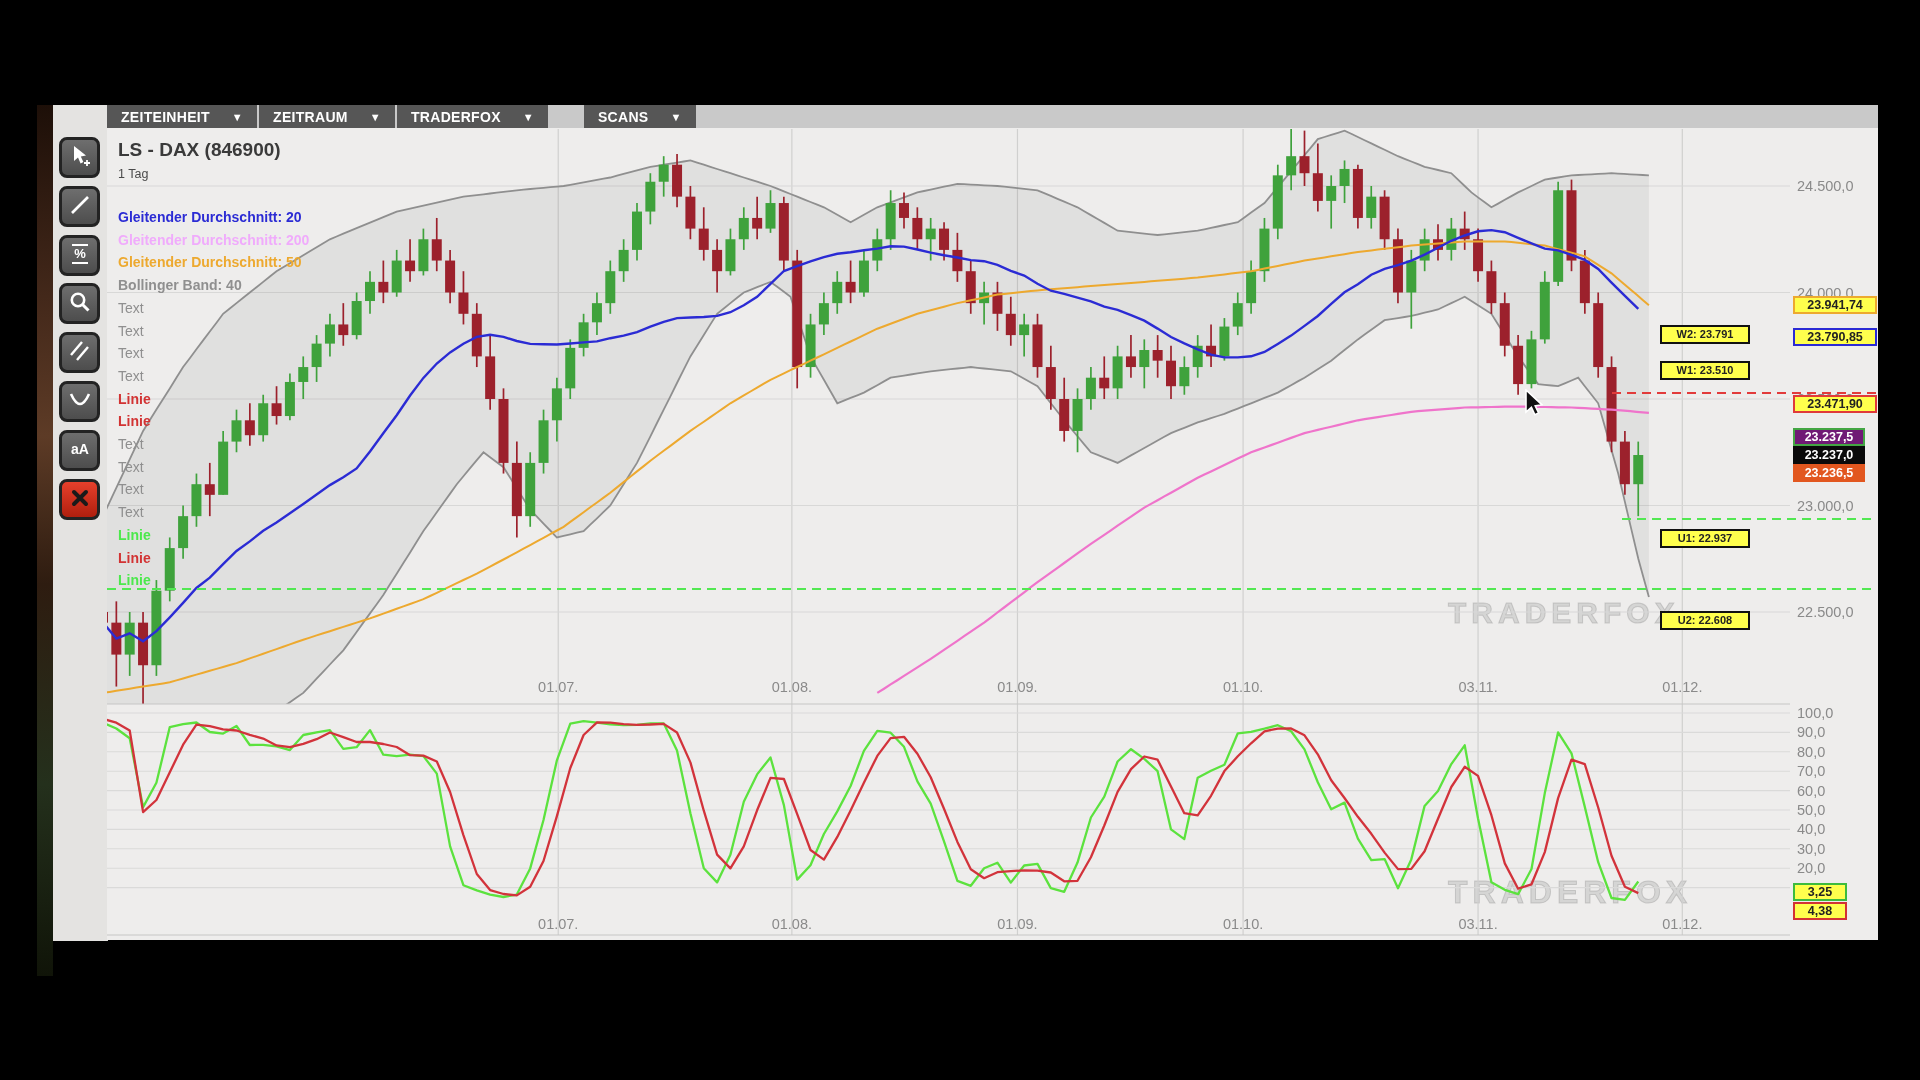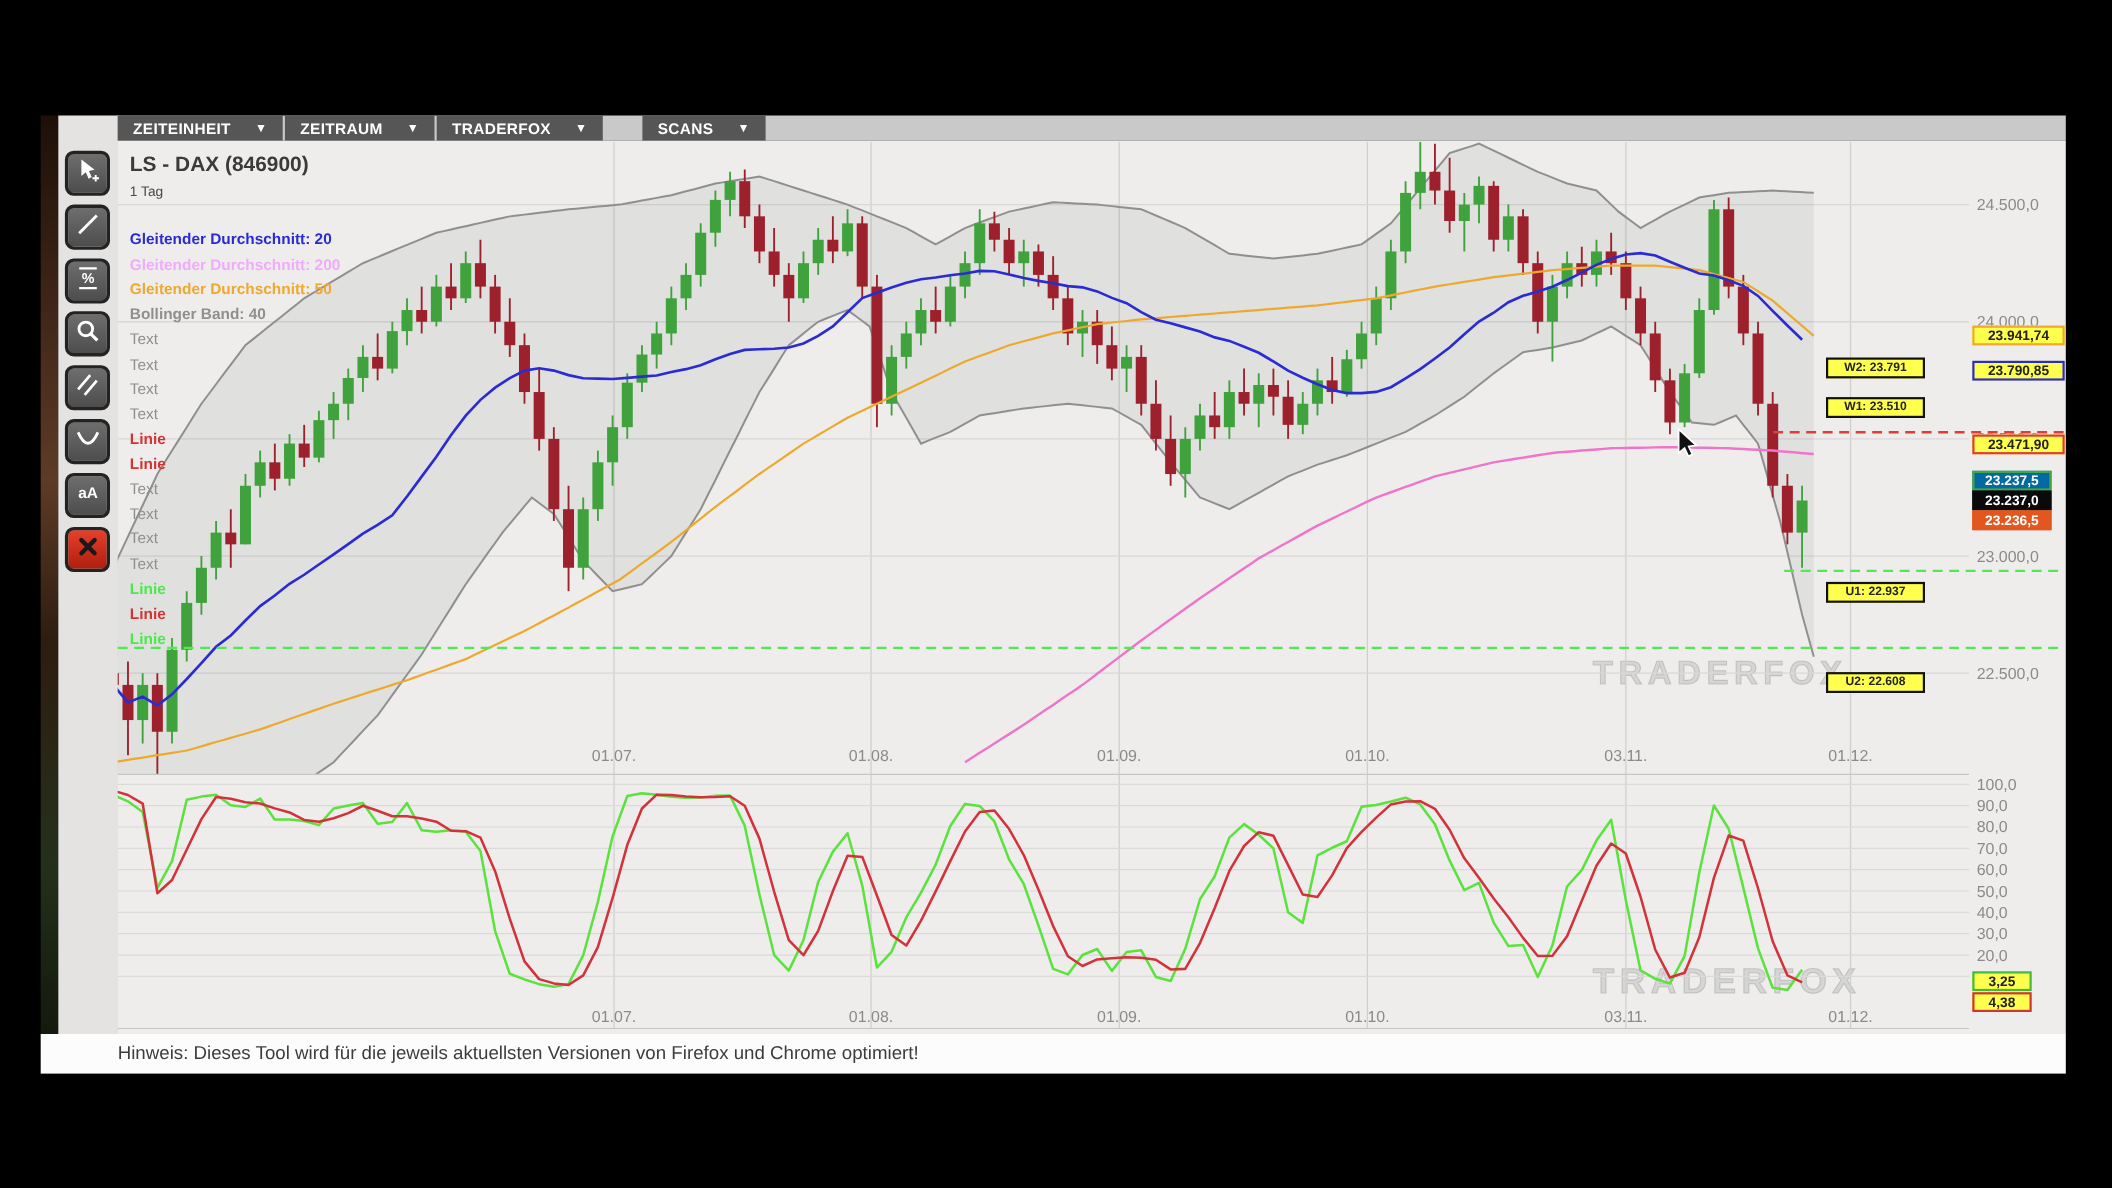--- a/index.html
+++ b/index.html
@@ -394,30 +394,27 @@
     </svg>
 
   <div id="boxes">
       <div class="pivot-box" style="top: 325px;">W2: 23.791</div>
       <div class="pivot-box" style="top: 361px;">W1: 23.510</div>
       <div class="pivot-box" style="top: 529px;">U1: 22.937</div>
       <div class="pivot-box" style="top: 611px;">U2: 22.608</div>
       <div class="price-box" style="top: 296px; width: 80px; background: rgb(255, 255, 77); border-color: rgb(237, 169, 47); color: rgb(34, 34, 34);">23.941,74</div>
       <div class="price-box" style="top: 328px; width: 80px; background: rgb(255, 255, 77); border-color: rgb(43, 43, 212); color: rgb(34, 34, 34);">23.790,85</div>
       <div class="price-box" style="top: 395px; width: 80px; background: rgb(255, 255, 77); border-color: rgb(224, 58, 58); color: rgb(34, 34, 34);">23.471,90</div>
-      <div class="price-box" style="top: 428px; width: 68px; background: #0369a1; border-color: rgb(68, 166, 68); color: rgb(255, 255, 255);">23.237,5</div>
+      <div class="price-box" style="top: 428px; width: 68px; background: #701a75; border-color: rgb(68, 166, 68); color: rgb(255, 255, 255);">23.237,5</div>
       <div class="price-box" style="top: 446px; width: 68px; background: rgb(10, 10, 10); border-color: rgb(10, 10, 10); color: rgb(255, 255, 255);">23.237,0</div>
       <div class="price-box" style="top: 464px; width: 68px; background: rgb(226, 87, 31); border-color: rgb(226, 87, 31); color: rgb(255, 255, 255);">23.236,5</div>
       <div class="price-box" style="top: 883px; width: 50px; background: rgb(255, 255, 77); border-color: rgb(61, 187, 61); color: rgb(34, 34, 34);">3,25</div>
       <div class="price-box" style="top: 902px; width: 50px; background: rgb(255, 255, 77); border-color: rgb(210, 51, 51); color: rgb(34, 34, 34);">4,38</div>
     </div>
 
-  <div id="hintbar" class="abs">
-    <span>Hinweis: Dieses Tool wird für die jeweils aktuellsten Versionen von Firefox und Chrome optimiert!</span>
-  </div>
 
   <svg id="cursor" class="abs" width="26" height="30" style="left: 1524px; top: 389px;">
     <path d="M2,1 L2,23 L7.4,18.4 L10.9,25.8 L14.6,24 L11.2,16.9 L18,15.8 Z" fill="#111" stroke="#fff" stroke-width="1.6"></path>
   </svg>
 <div class="toolbtn" style="top: 137px;">
       <span><svg width="26" height="26">
           <path d="M7,3 L7,18 L11,14.6 L13.6,20.4 L16.4,19 L13.8,13.4 L19,12.4 Z" fill="#fff"></path>
           <path d="M17,20 h6 M20,17 v6" stroke="#fff" stroke-width="1.8"></path>
         </svg></span>
     </div>

